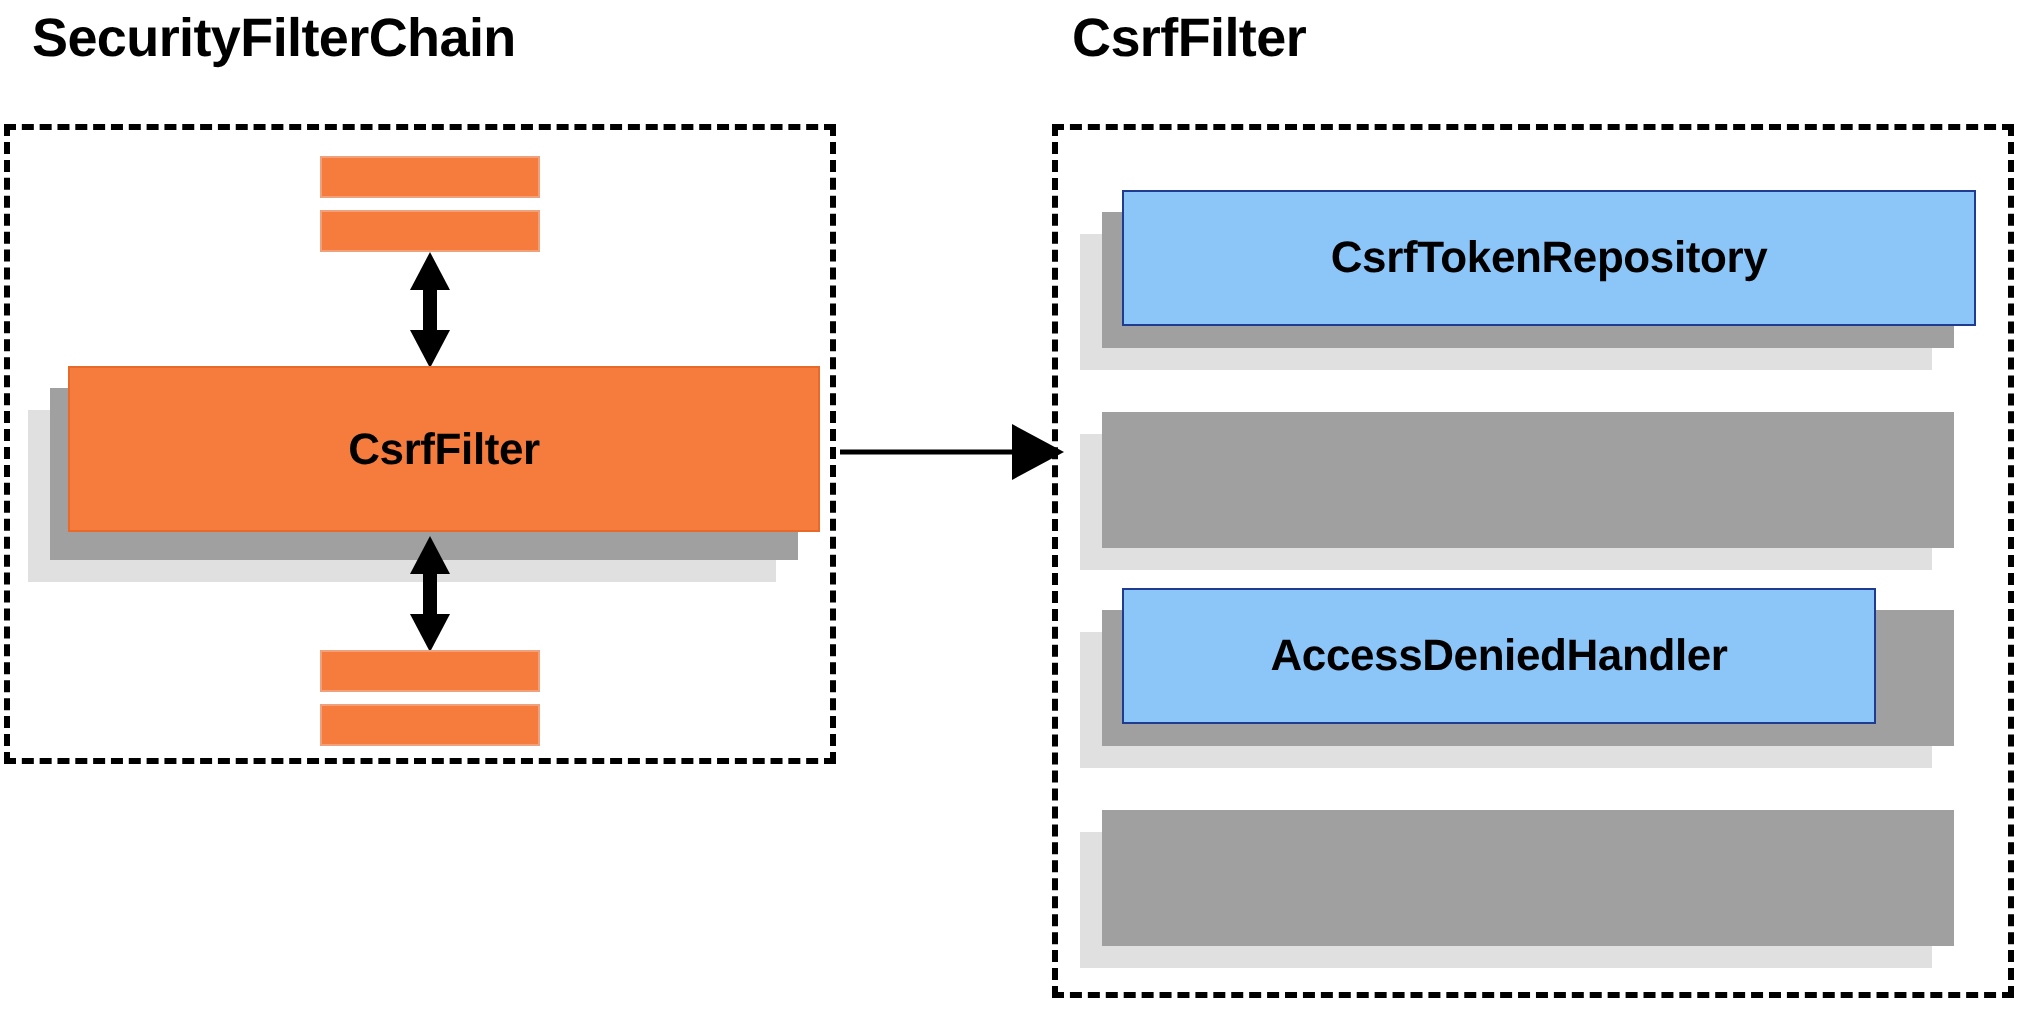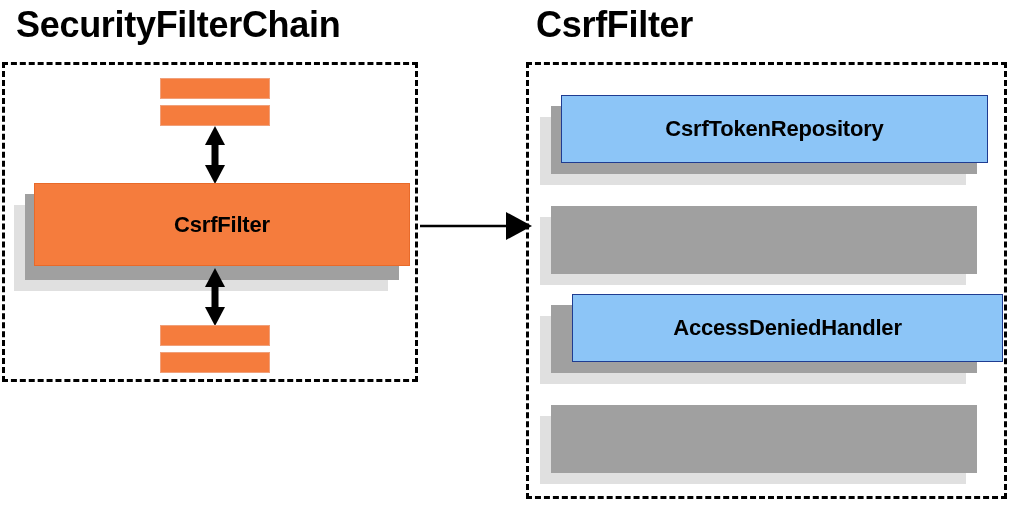--- a/index.html
+++ b/index.html
@@ -11,21 +11,21 @@
     width: 1010px;
     height: 505px;
     position: relative;
     overflow: hidden;
     font-family: "Liberation Sans", sans-serif;
     -webkit-font-smoothing: antialiased;
   }
 
   .panel-title {
     position: absolute;
-    font-size: 36px;
+    font-size: 27px;
     font-weight: bold;
     color: #000000;
     letter-spacing: -0.3px;
     white-space: nowrap;
   }
   #title-left  { left: 16px;  top: 4px; }
   #title-right { left: 536px; top: 4px; }
 
   
   .panel {
@@ -148,19 +148,19 @@
 </div>
 
 <div class="stack" style="left:540px; top:195px; width:448px; height:90px;">
   <div class="shadow-back" style="left:0px; top:22px; width:426px; height:68px;"></div>
   <div class="shadow-mid" style="left:11px; top:11px; width:426px; height:68px;"></div>
 </div>
 
 <div class="stack" style="left:540px; top:294px; width:448px; height:90px;">
   <div class="shadow-back" style="left:0px; top:22px; width:426px; height:68px;"></div>
   <div class="shadow-mid" style="left:11px; top:11px; width:426px; height:68px;"></div>
-  <div class="face blue" style="left:32px; top:0px; width:431px; height:68px;">AccessDeniedHandler</div>
+  <div class="face blue" style="left:21px; top:0px; width:377px; height:68px;">AccessDeniedHandler</div>
 </div>
 
 <div class="stack" style="left:540px; top:394px; width:448px; height:90px;">
   <div class="shadow-back" style="left:0px; top:22px; width:426px; height:68px;"></div>
   <div class="shadow-mid" style="left:11px; top:11px; width:426px; height:68px;"></div>
 </div>
 
 </body></html>

